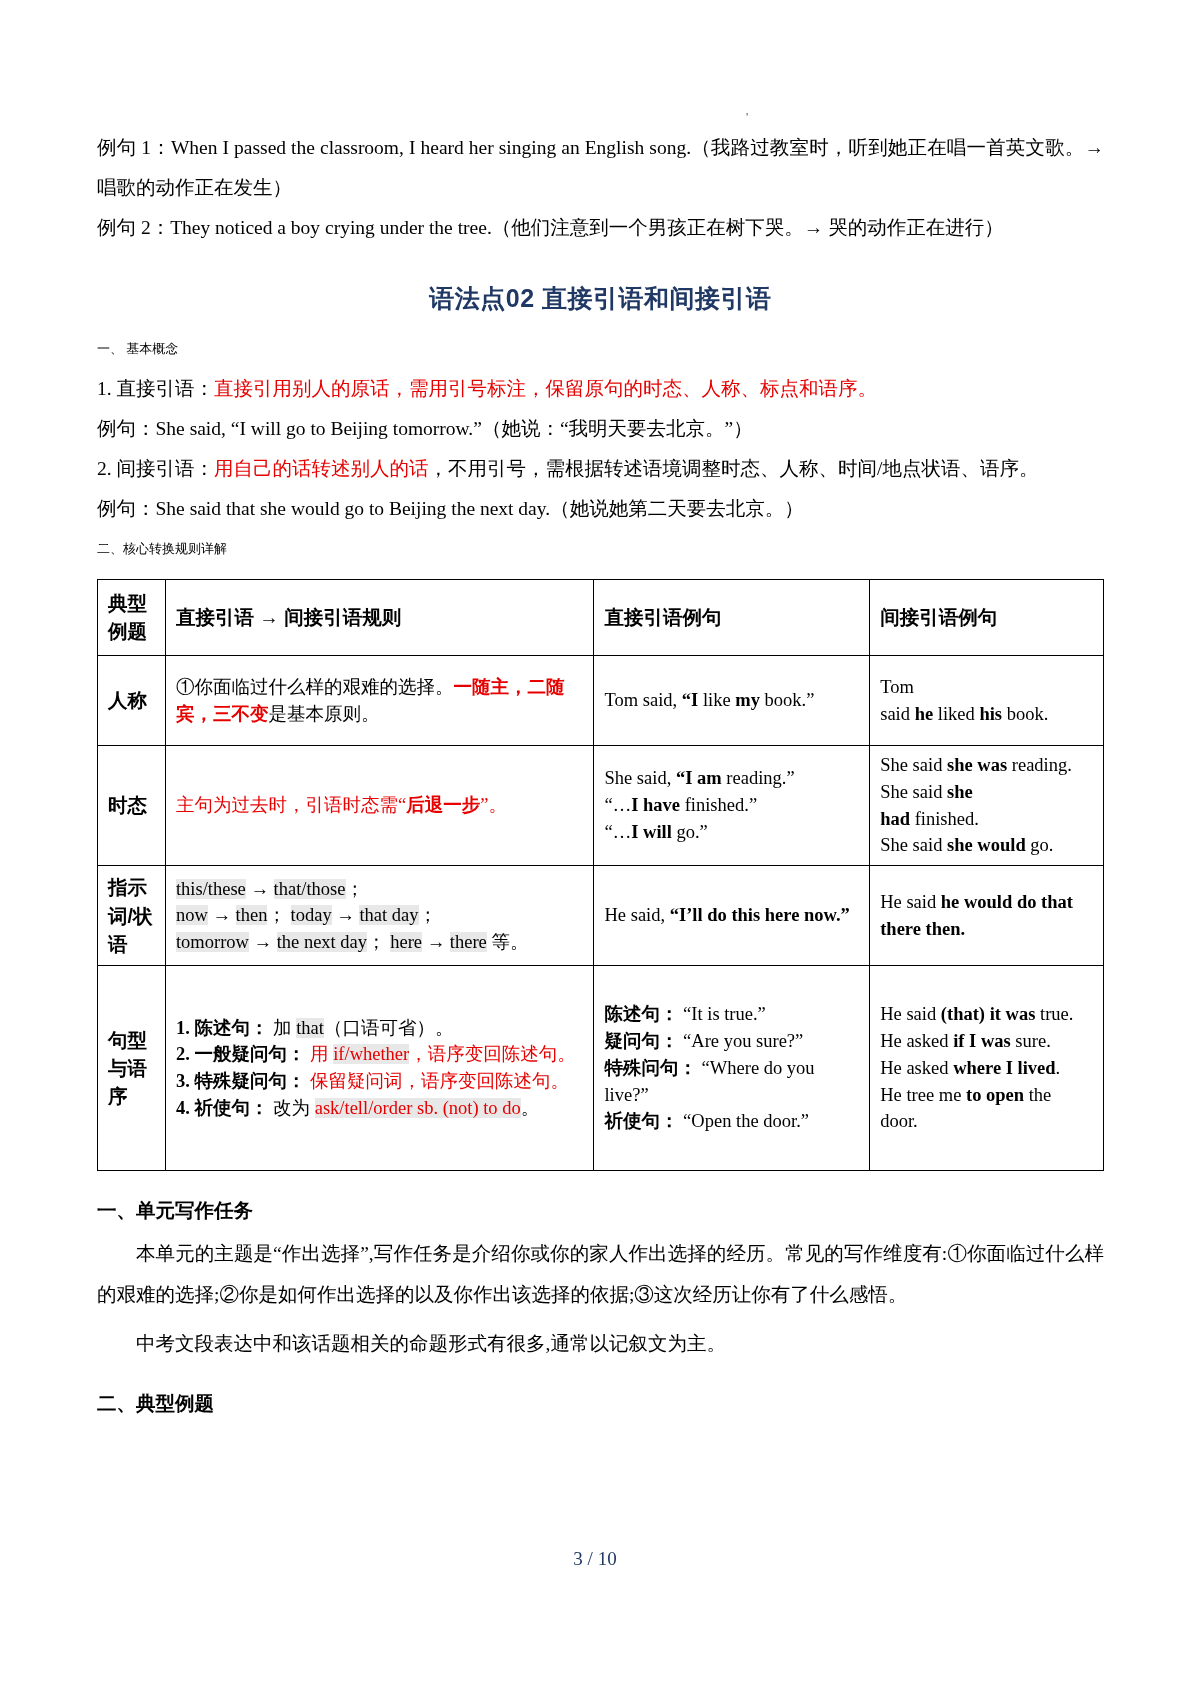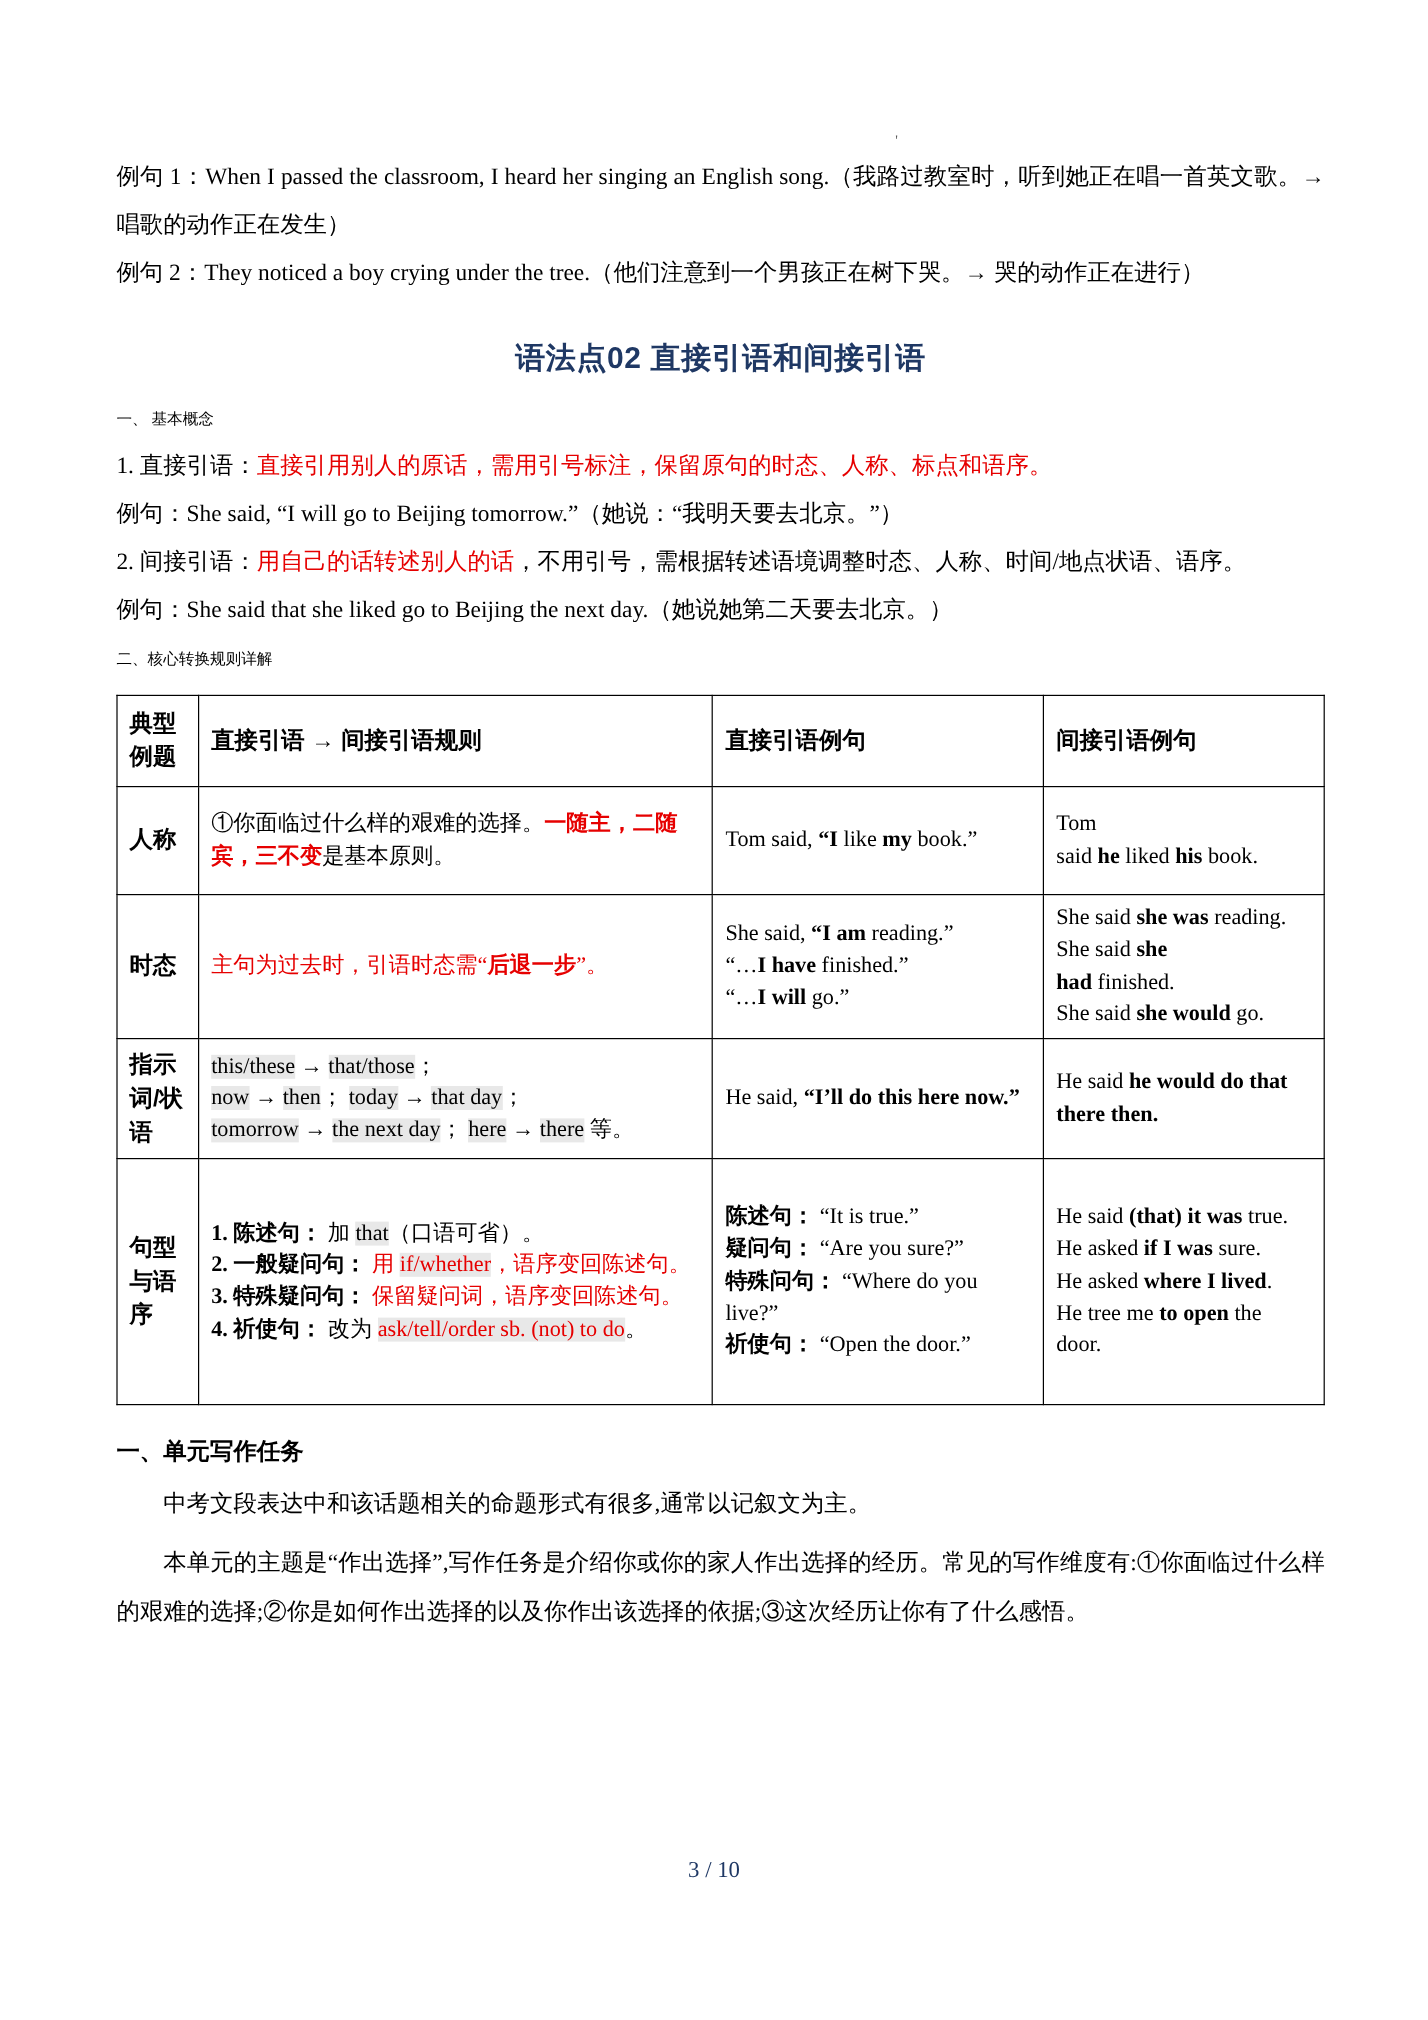--- a/index.html
+++ b/index.html
@@ -78,21 +78,21 @@
 
   <p class="body-line">例句 1：When I passed the classroom, I heard her singing an English song.（我路过教室时，听到她正在唱一首英文歌。→ 唱歌的动作正在发生）</p>
   <p class="body-line">例句 2：They noticed a boy crying under the tree.（他们注意到一个男孩正在树下哭。→ 哭的动作正在进行）</p>
 
   <h1 class="doc-title">语法点02 直接引语和间接引语</h1>
 
   <p class="sect-label">一、 基本概念</p>
   <p class="body-line"><span>1. 直接引语：</span><span class="r">直接引用别人的原话，需用引号标注，保留原句的时态、人称、标点和语序。</span></p>
   <p class="body-line">例句：She said, “I will go to Beijing tomorrow.”（她说：“我明天要去北京。”）</p>
   <p class="body-line"><span>2. 间接引语：</span><span class="r">用自己的话转述别人的话</span><span>，不用引号，需根据转述语境调整时态、人称、时间/地点状语、语序。</span></p>
-  <p class="body-line">例句：She said that she liked go to Beijing the next day.（她说她第二天要去北京。）</p>
+  <p class="body-line">例句：She said that she would go to Beijing the next day.（她说她第二天要去北京。）</p>
   <p class="sect-label">二、核心转换规则详解</p>
 
   <table class="rules">
     <colgroup>
       <col style="width:68px">
         <col style="width:429px">
         <col style="width:276px">
         <col style="width:234px">
     </colgroup>
     <tbody>
@@ -124,18 +124,19 @@
       <td class="row-label">句型与语序</td>
       <td><span class="b">1. 陈述句：</span><span> 加 </span><span class="hl">that</span><span>（口语可省）。</span><br><span class="b">2. 一般疑问句：</span><span> </span><span class="r">用 </span><span class="r hl">if/whether</span><span class="r">，语序变回陈述句。</span><br><span class="b">3. 特殊疑问句：</span><span> </span><span class="r">保留疑问词，语序变回陈述句。</span><br><span class="b">4. 祈使句：</span><span> 改为 </span><span class="r hl">ask/tell/order sb. (not) to do</span><span>。</span></td>
       <td><span class="b">陈述句：</span><span> “It is true.”</span><br><span class="b">疑问句：</span><span> “Are you sure?”</span><br><span class="b">特殊问句：</span><span> “Where do you live?”</span><br><span class="b">祈使句：</span><span> “Open the door.”</span></td>
       <td><span>He said </span><span class="b">(that) it was</span><span> true.</span><br><span>He asked </span><span class="b">if I was</span><span> sure.</span><br><span>He asked </span><span class="b">where I lived</span><span>.</span><br><span>He tree me </span><span class="b">to open</span><span> the door.</span></td>
     </tr>
   </tbody>
     </table>
 
 
   <h2 class="sub-heading">一、单元写作任务</h2>
+  <p class="writing-para">本单元的主题是“作出选择”,写作任务是介绍你或你的家人作出选择的经历。常见的写作维度有:①你面临过什么样的艰难的选择;②你是如何作出选择的以及你作出该选择的依据;③这次经历让你有了什么感悟。</p>
   <p class="writing-para">中考文段表达中和该话题相关的命题形式有很多,通常以记叙文为主。</p>
-  <p class="writing-para">本单元的主题是“作出选择”,写作任务是介绍你或你的家人作出选择的经历。常见的写作维度有:①你面临过什么样的艰难的选择;②你是如何作出选择的以及你作出该选择的依据;③这次经历让你有了什么感悟。</p>
+  <h2 class="sub-heading">二、典型例题</h2>
 
 </div>
 
 <div class="footer">3 / 10</div>
 
 </body></html>

